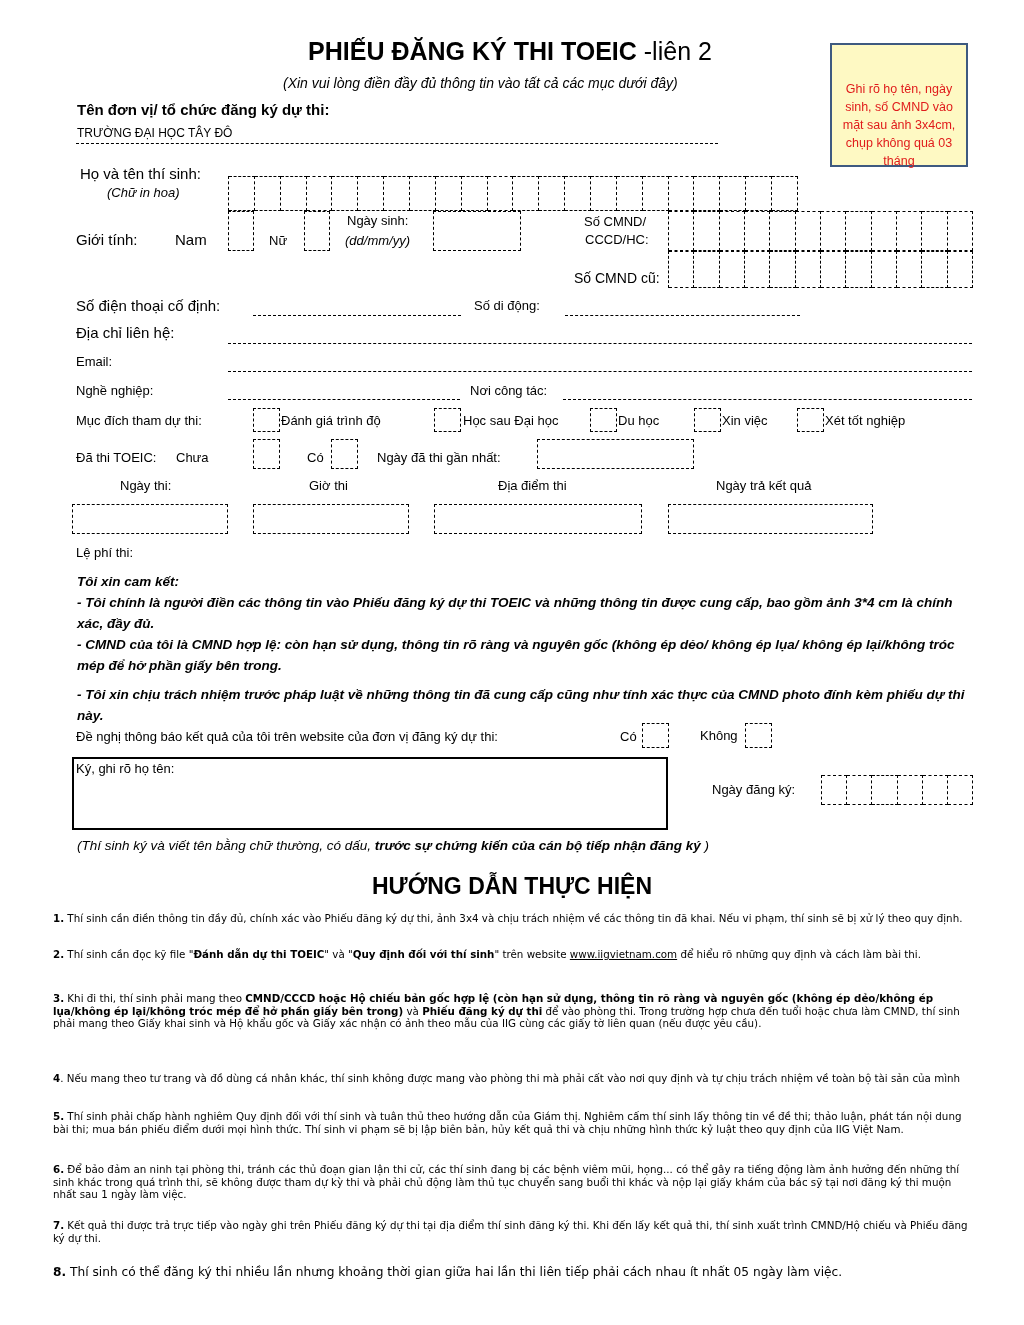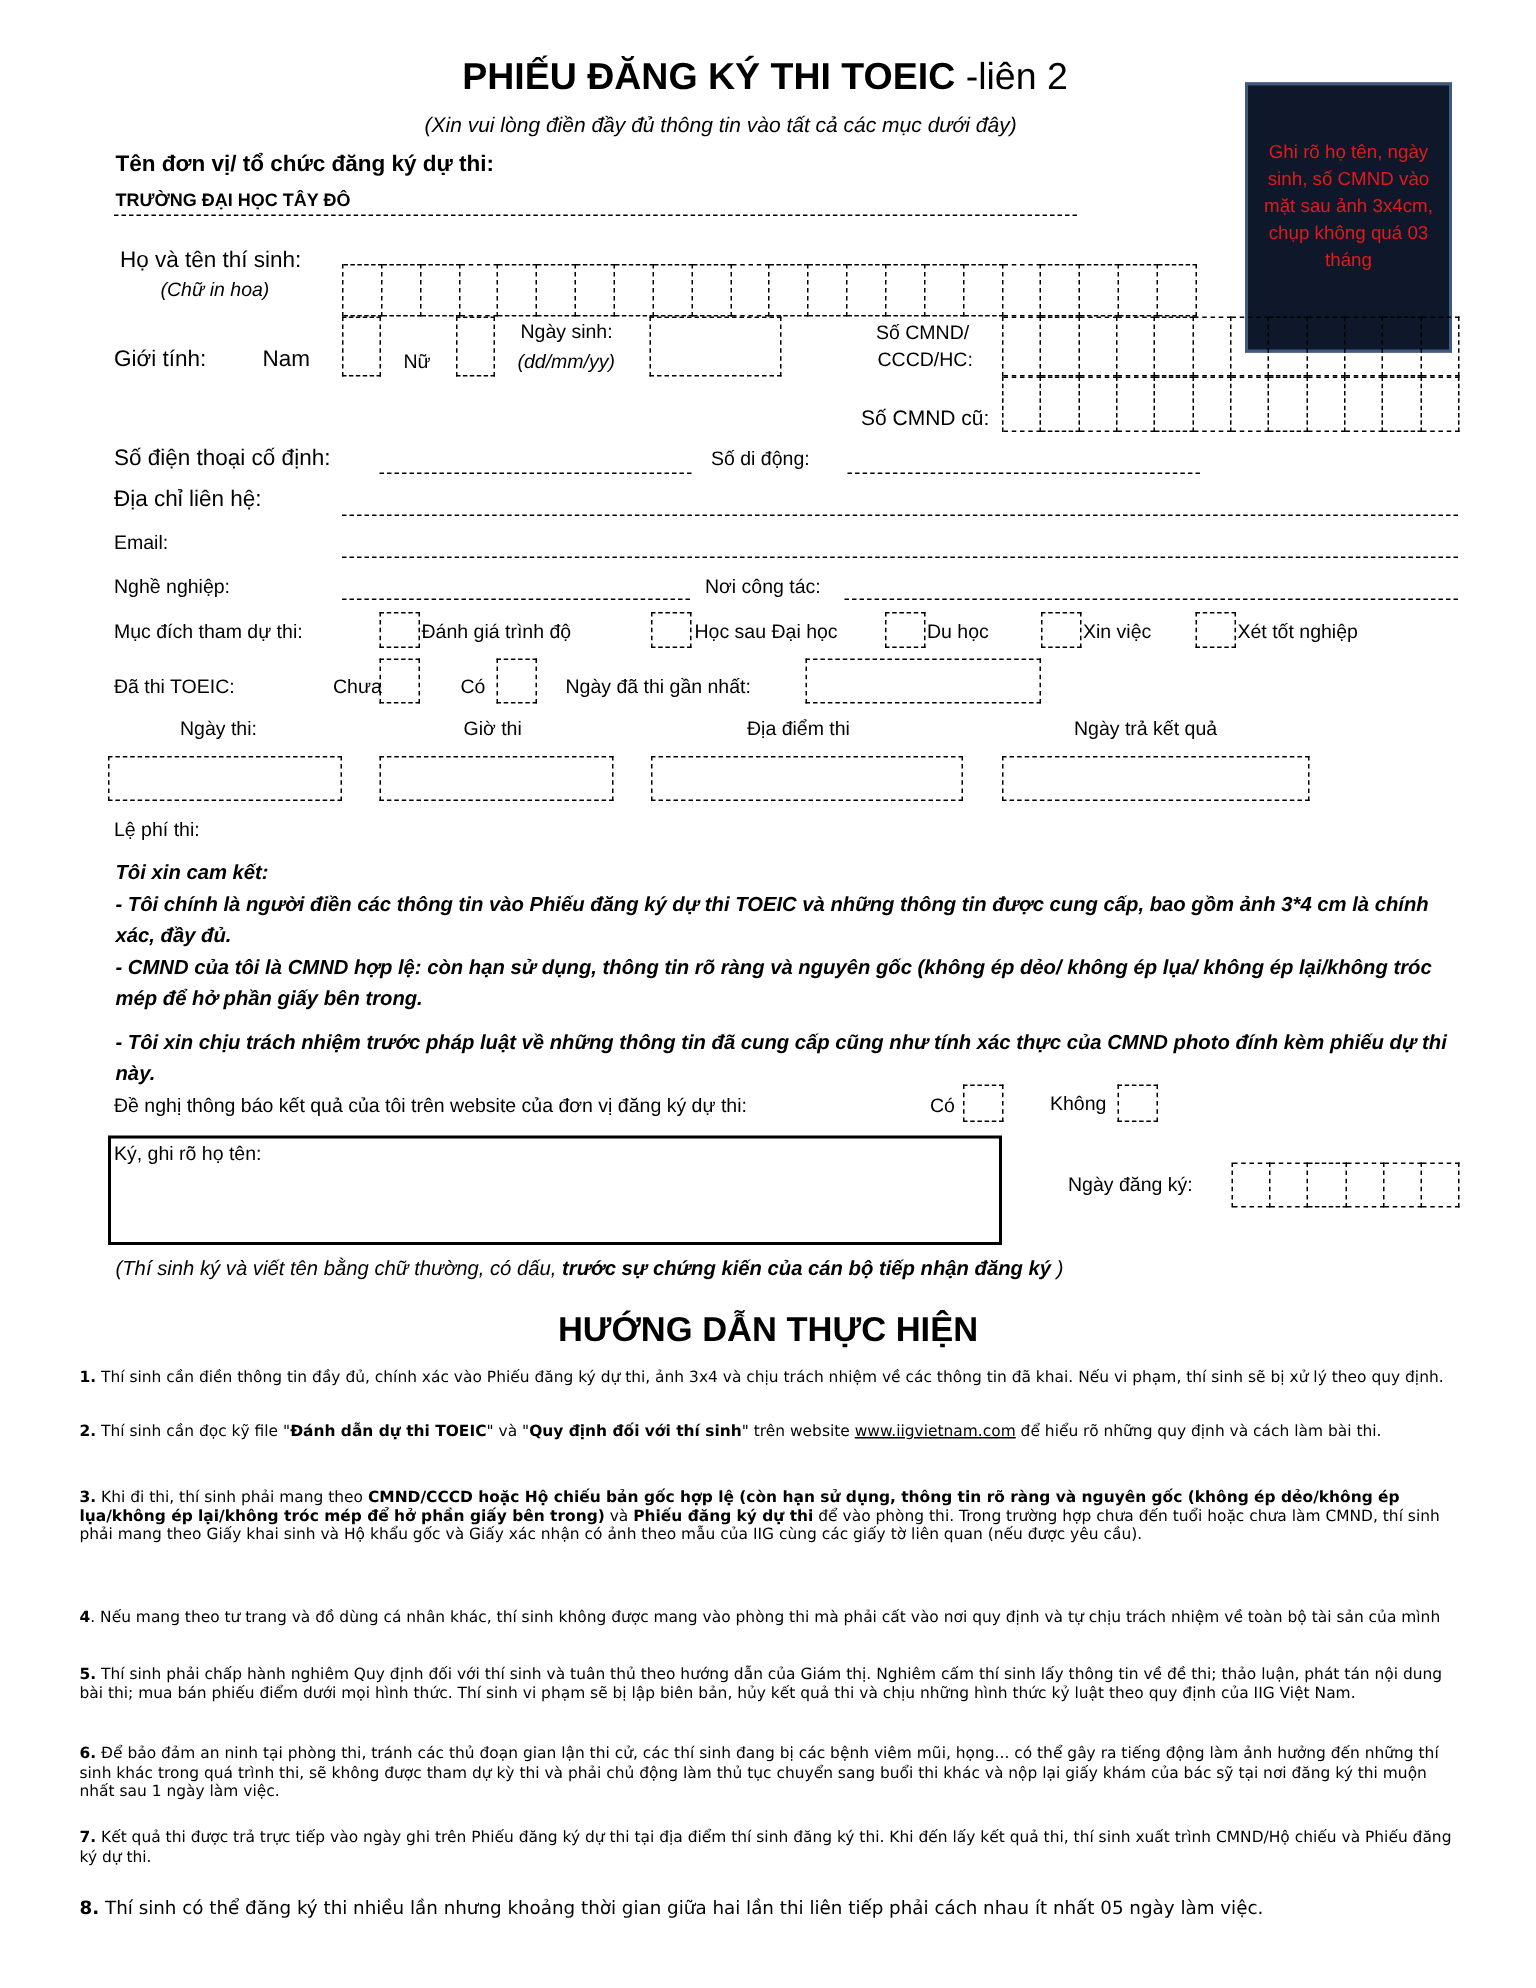--- a/index.html
+++ b/index.html
@@ -4,27 +4,27 @@
 <style>
   html,body{margin:0;padding:0;background:#fff;}
   body{width:1024px;height:1325px;position:relative;overflow:hidden;color:#000;
        font-family:"Liberation Sans",sans-serif;}
   .abs{position:absolute;}
   .t{position:absolute;white-space:nowrap;font-size:14px;line-height:16px;}
   .title{left:0;width:1020px;top:36px;text-align:center;font-size:25px;line-height:30px;font-weight:bold;}
   .title .suf{font-weight:normal;}
   .subtitle{left:283px;top:75px;font-style:italic;font-size:14px;}
   .org-label{left:77px;top:102px;font-weight:bold;font-size:15px;}
-  .org-value{left:77px;top:125px;font-weight:bold;font-size:12px;}
+  .org-value{left:77px;top:125px;font-weight:normal;font-size:12px;}
   .dline{position:absolute;height:0;border-top:1.5px dashed #000;}
   .dbox{position:absolute;border:1.5px dashed #000;box-sizing:border-box;}
   .grid{position:absolute;display:flex;border-left:1.5px dashed #000;box-sizing:border-box;}
   .grid .cell{border:1.5px dashed #000;border-left:none;box-sizing:border-box;flex:1;}
-  .photo{left:830px;top:43px;width:138px;height:180px;background:#0f172a;border:2.5px solid #3e5a80;
-         box-sizing:border-box;color:#e01b1b;font-size:12.5px;line-height:18px;text-align:center;padding:35px 6px 0;margin-top:12px;}
+  .photo{left:830px;top:43px;width:138px;height:124px;background:#fef9c3;border:2.5px solid #3e5a80;
+         box-sizing:border-box;color:#e01b1b;font-size:12.5px;line-height:18px;text-align:center;padding:35px 6px 0;}
   .sm{font-size:13px;}
   .it{font-style:italic;}
   .pledge{left:77px;width:900px;font-style:italic;font-weight:bold;font-size:13.5px;line-height:21px;white-space:normal;}
   .sigbox{left:72px;top:757px;width:596px;height:73px;border:2px solid #000;box-sizing:border-box;}
   .h2{left:0;width:1024px;top:872px;text-align:center;font-weight:bold;font-size:23px;line-height:28px;}
   .ins{position:absolute;left:53px;width:915px;font-family:"DejaVu Sans",sans-serif;font-size:10.3px;line-height:12.6px;white-space:normal;}
   .ins b{font-weight:bold;}
   .ins u{text-decoration:underline;}
   .ins.big{font-size:12.2px;line-height:15px;}
 </style>
@@ -128,21 +128,21 @@
 <div class="dbox" style="left:434px;top:408px;width:27px;height:24px;"></div>
 <div class="t sm" style="left:463px;top:413px;">Học sau Đại học</div>
 <div class="dbox" style="left:590px;top:408px;width:27px;height:24px;"></div>
 <div class="t sm" style="left:618px;top:413px;">Du học</div>
 <div class="dbox" style="left:694px;top:408px;width:27px;height:24px;"></div>
 <div class="t sm" style="left:722px;top:413px;">Xin việc</div>
 <div class="dbox" style="left:797px;top:408px;width:27px;height:24px;"></div>
 <div class="t sm" style="left:825px;top:413px;">Xét tốt nghiệp</div>
 
 <div class="t sm" style="left:76px;top:450px;">Đã thi TOEIC:</div>
-<div class="t sm" style="left:176px;top:450px;margin-left:46px;">Chưa</div>
+<div class="t sm" style="left:176px;top:450px;">Chưa</div>
 <div class="dbox" style="left:253px;top:439px;width:27px;height:30px;"></div>
 <div class="t sm" style="left:307px;top:450px;">Có</div>
 <div class="dbox" style="left:331px;top:439px;width:27px;height:30px;"></div>
 <div class="t sm" style="left:377px;top:450px;">Ngày đã thi gần nhất:</div>
 <div class="dbox" style="left:537px;top:439px;width:157px;height:30px;"></div>
 
 <div class="t sm" style="left:120px;top:478px;">Ngày thi:</div>
 <div class="t sm" style="left:309px;top:478px;">Giờ thi</div>
 <div class="t sm" style="left:498px;top:478px;">Địa điểm thi</div>
 <div class="t sm" style="left:716px;top:478px;">Ngày trả kết quả</div>

